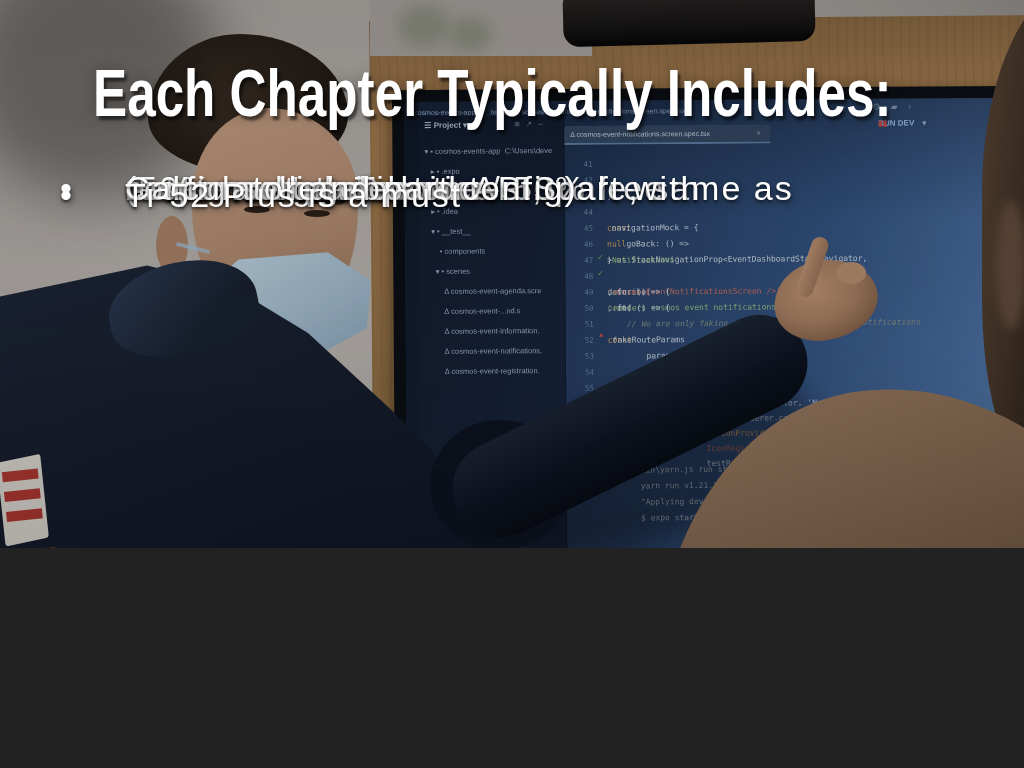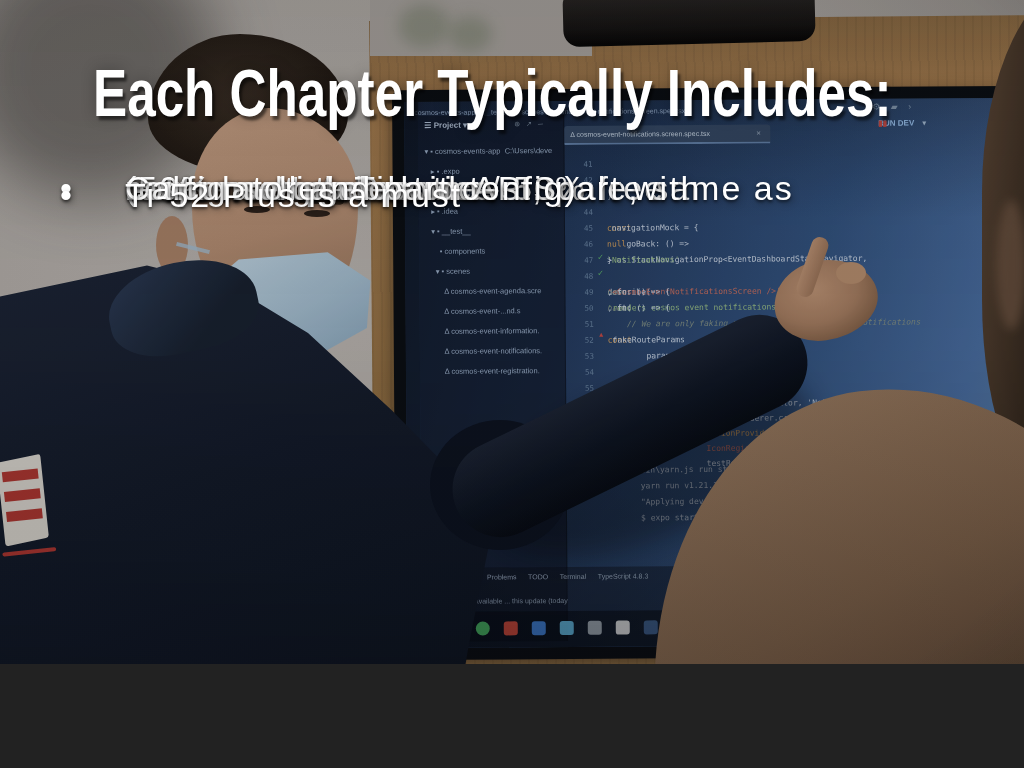--- a/index.html
+++ b/index.html
@@ -1,16 +1,16 @@
 <!DOCTYPE html>
 <html><head>
 <meta charset="utf-8">
 <style>
   html,body{margin:0;padding:0;background:#222;}
-  #slide{position:relative;width:1024px;height:664px;overflow:hidden;background:#a16207;font-family:"Liberation Sans",sans-serif;}
+  #slide{position:relative;width:1024px;height:548px;overflow:hidden;background:#a16207;font-family:"Liberation Sans",sans-serif;}
   #slide *{position:absolute;box-sizing:border-box;}
 
   
   .photo{left:0;top:0;width:1024px;height:768px;filter:blur(0.7px) saturate(0.92);}
   .wall{left:0;top:0;width:1024px;height:768px;
     background:radial-gradient(135% 120% at 28% 38%, #b6b1ac 0%, #a9a49f 45%, #827e7a 78%, #5c5855 100%);}
   .wall-dark-corner{left:-40px;top:-60px;width:260px;height:260px;border-radius:50%;
     background:rgba(35,33,31,.45);filter:blur(30px);}
   .wood{left:372px;top:18px;width:660px;height:660px;transform:rotate(-0.5deg);
     background:linear-gradient(180deg,#8a683e 0%,#a57a49 12%,#916d3e 55%,#a77e4b 100%);}

